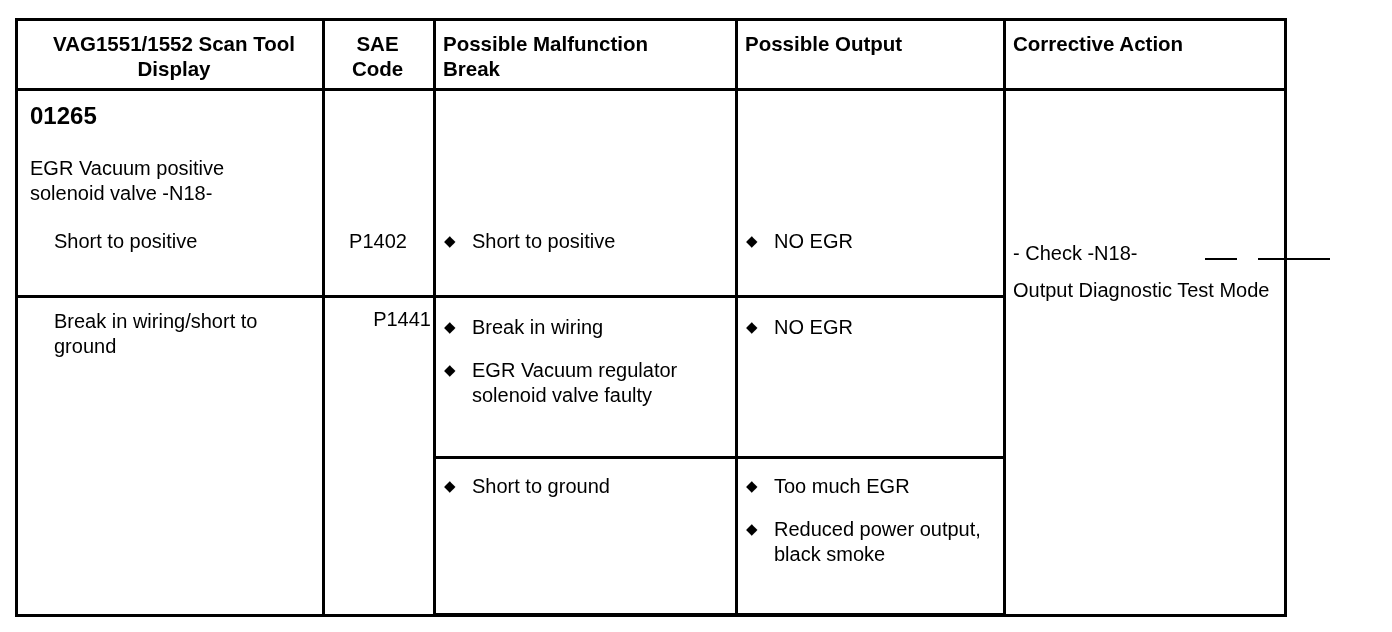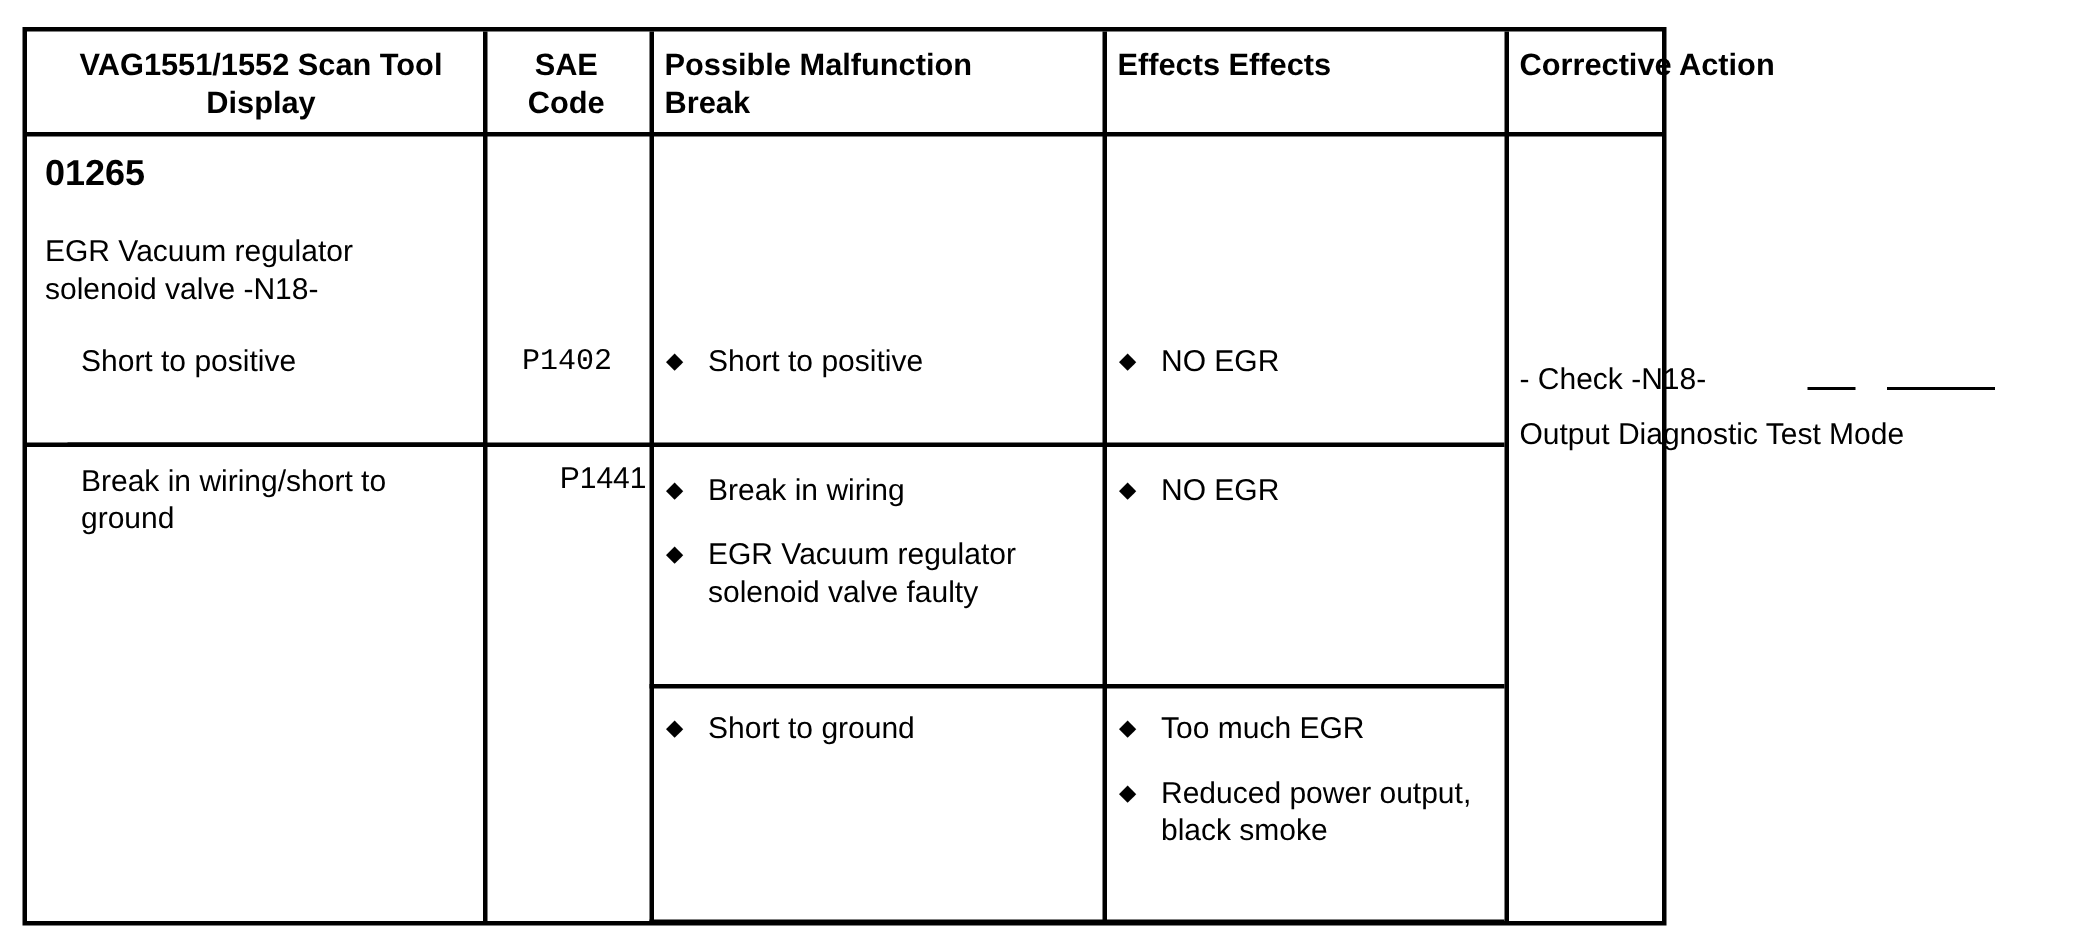--- a/index.html
+++ b/index.html
@@ -19,21 +19,21 @@
     position: relative;
     width: 1392px;
     height: 632px;
   }
 
   
   .dtc-table {
     position: absolute;
     left: 15px;
     top: 18px;
-    width: 1096px;
+    width: 1272px;
     height: 599px;
     box-sizing: border-box;
     border: 3px solid #000;
     background: #fff;
   }
 
   
   .vrule {
     position: absolute;
     top: 0;
@@ -93,21 +93,21 @@
     left: 12px; top: 135px; width: 290px;
   }
   .c1-sub1 {
     left: 36px; top: 208px; width: 268px;
   }
   .c1-sub2 {
     left: 36px; top: 288px; width: 268px;
   }
 
   
-  .c2-r1 { left: 307px; top: 208px; width: 106px; text-align: center; font-family: Liberation Mono, monospace; }
+  .c2-r1 { left: 307px; top: 208px; width: 106px; text-align: center; }
   .c2-r2 { left: 307px; top: 286px; width: 106px; text-align: right; }
 
   
   .bullets { list-style: none; margin: 0; padding: 0; }
   .bullets li {
     position: relative;
     padding-left: 28px;
     margin-bottom: 18px;
   }
   .bullets li:last-child { margin-bottom: 0; }
@@ -169,31 +169,31 @@
       <div>SAE</div>
       <div>Code</div>
     </div>
 
     <div class="cell hdr hdr-cause">
       <div>Possible Malfunction</div>
       <div>Break</div>
     </div>
 
     <div class="cell hdr hdr-effects">
-      <div>Effects Effects</div>
+      <div>Possible Output</div>
     </div>
 
     <div class="cell hdr hdr-action">
       <div>Corrective Action</div>
     </div>
 
     <div class="cell c1-code">01265</div>
 
     <div class="cell c1-name">
-      <div>EGR Vacuum regulator</div>
+      <div>EGR Vacuum positive</div>
       <div>solenoid valve -N18-</div>
     </div>
 
     <div class="cell c1-sub1">Short to positive</div>
 
     <div class="cell c1-sub2">
       <div>Break in wiring/short to</div>
       <div>ground</div>
     </div>
 

